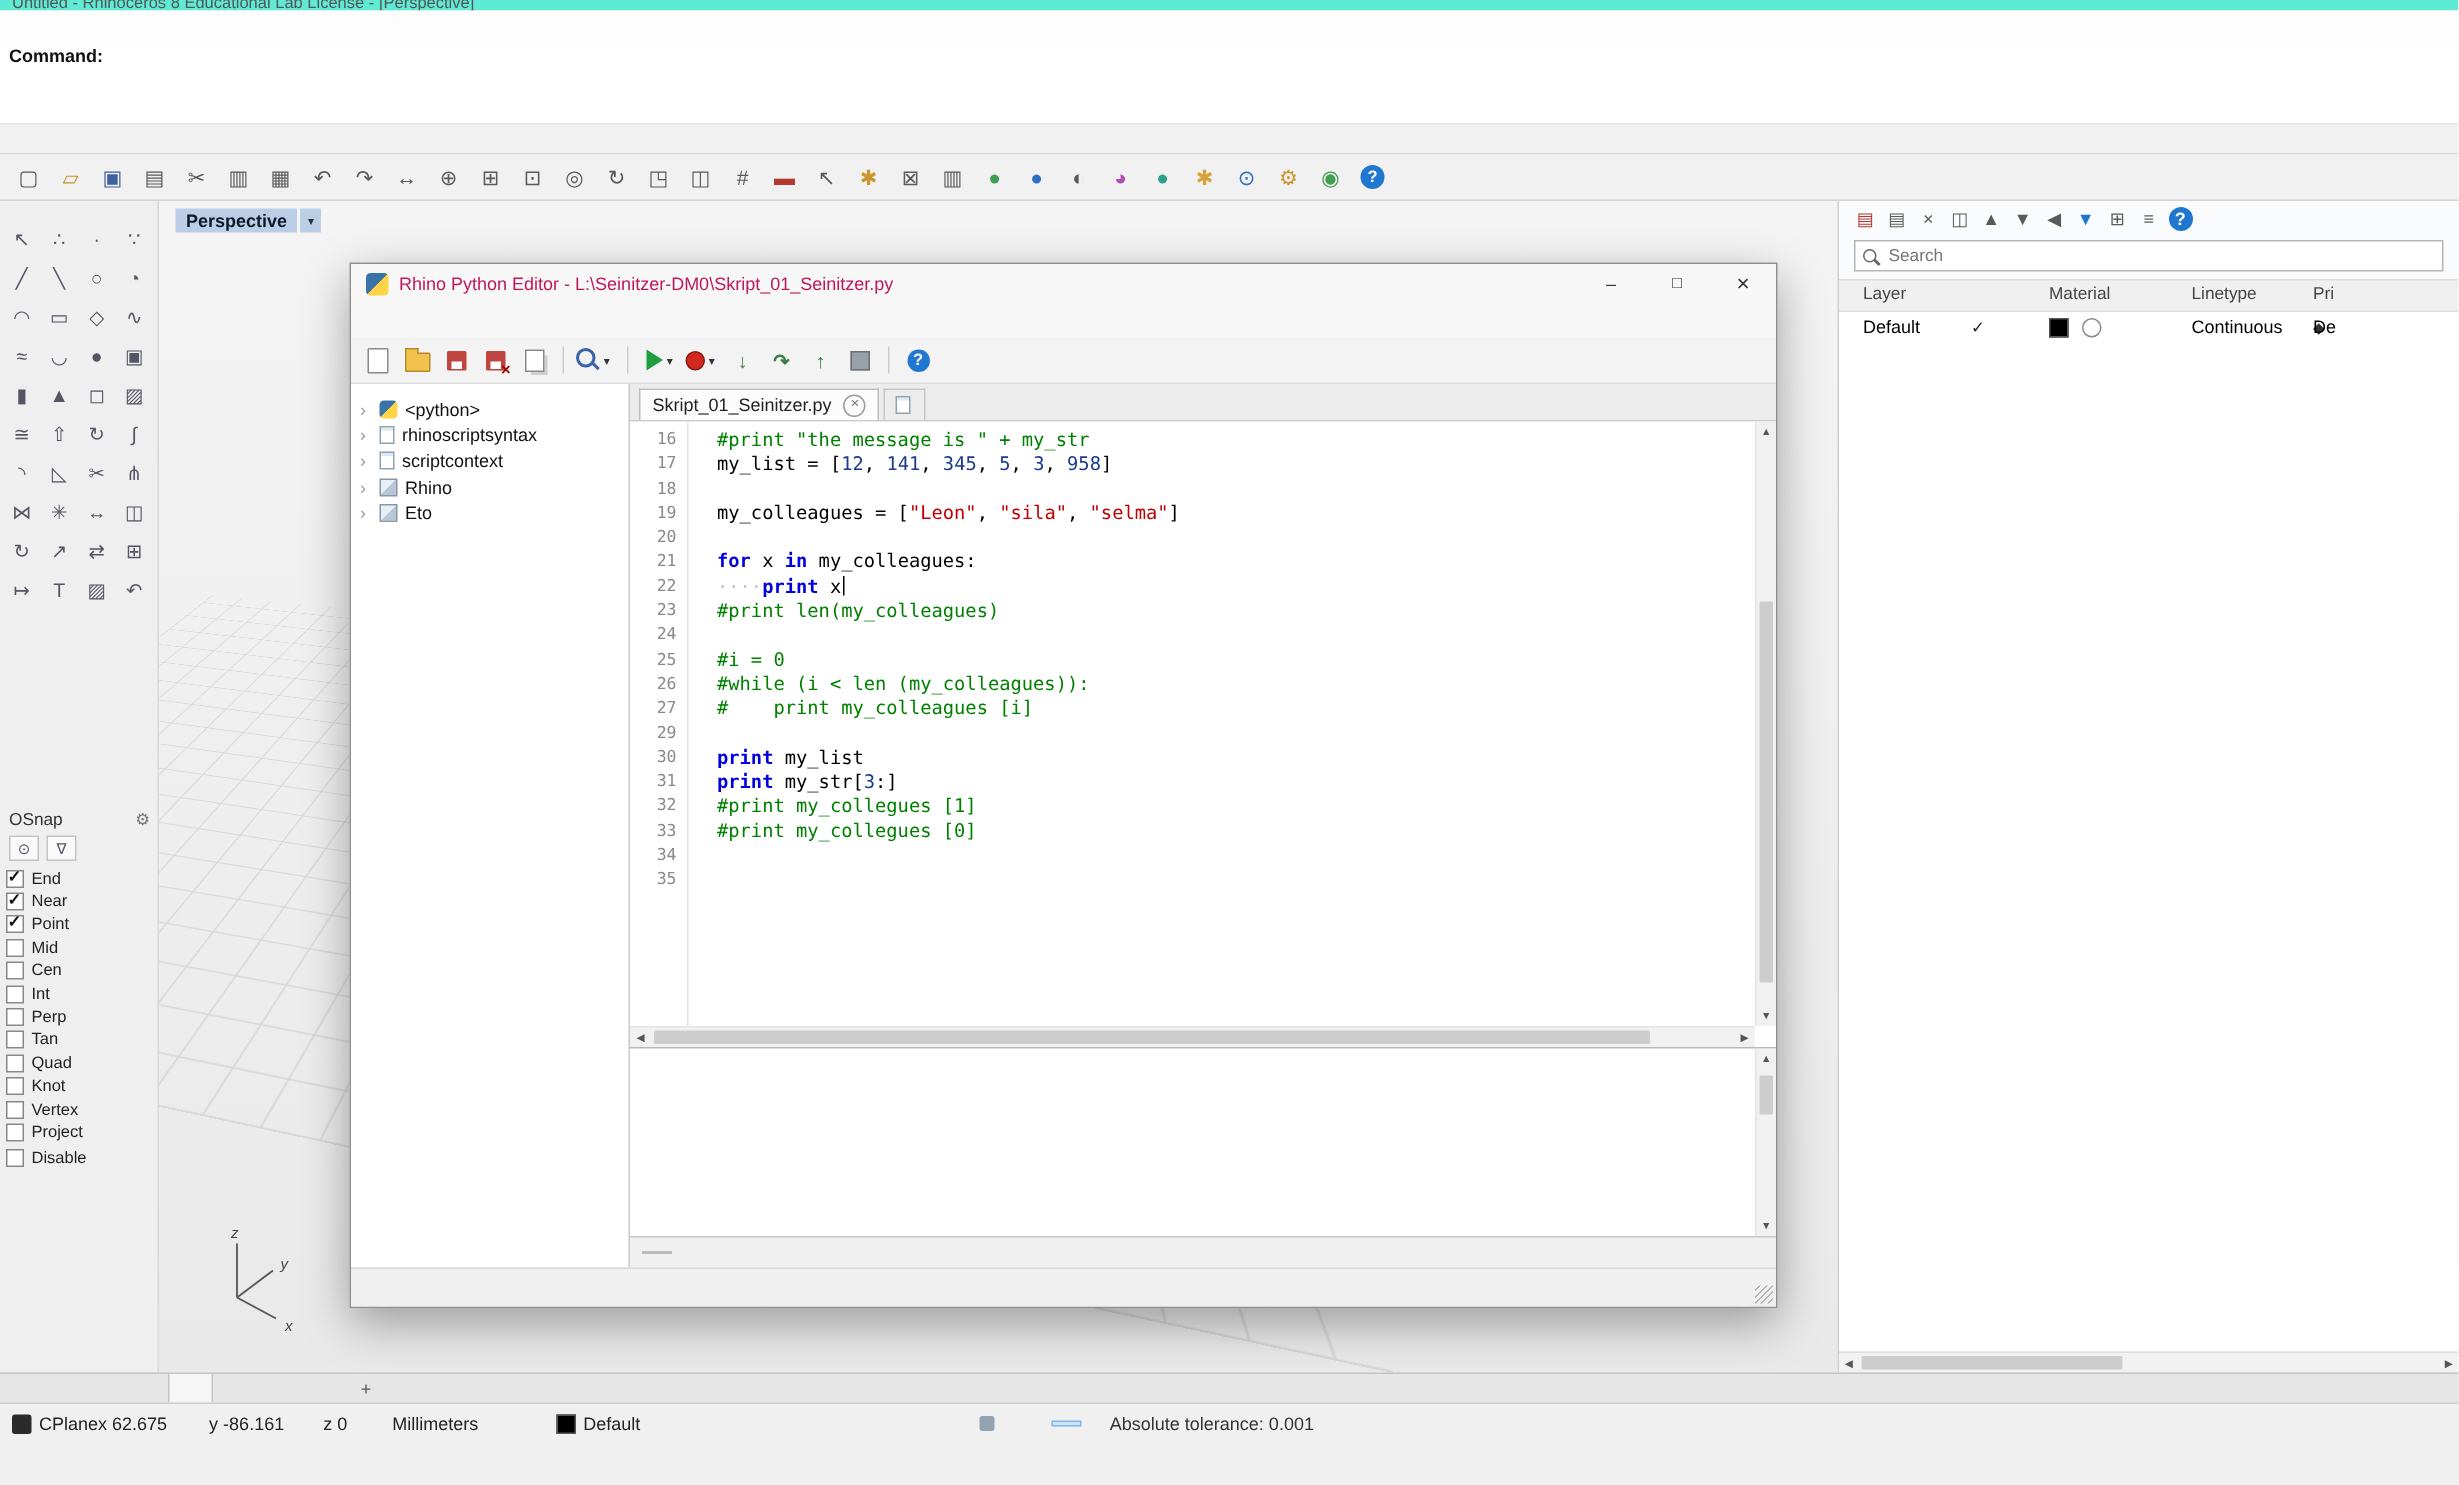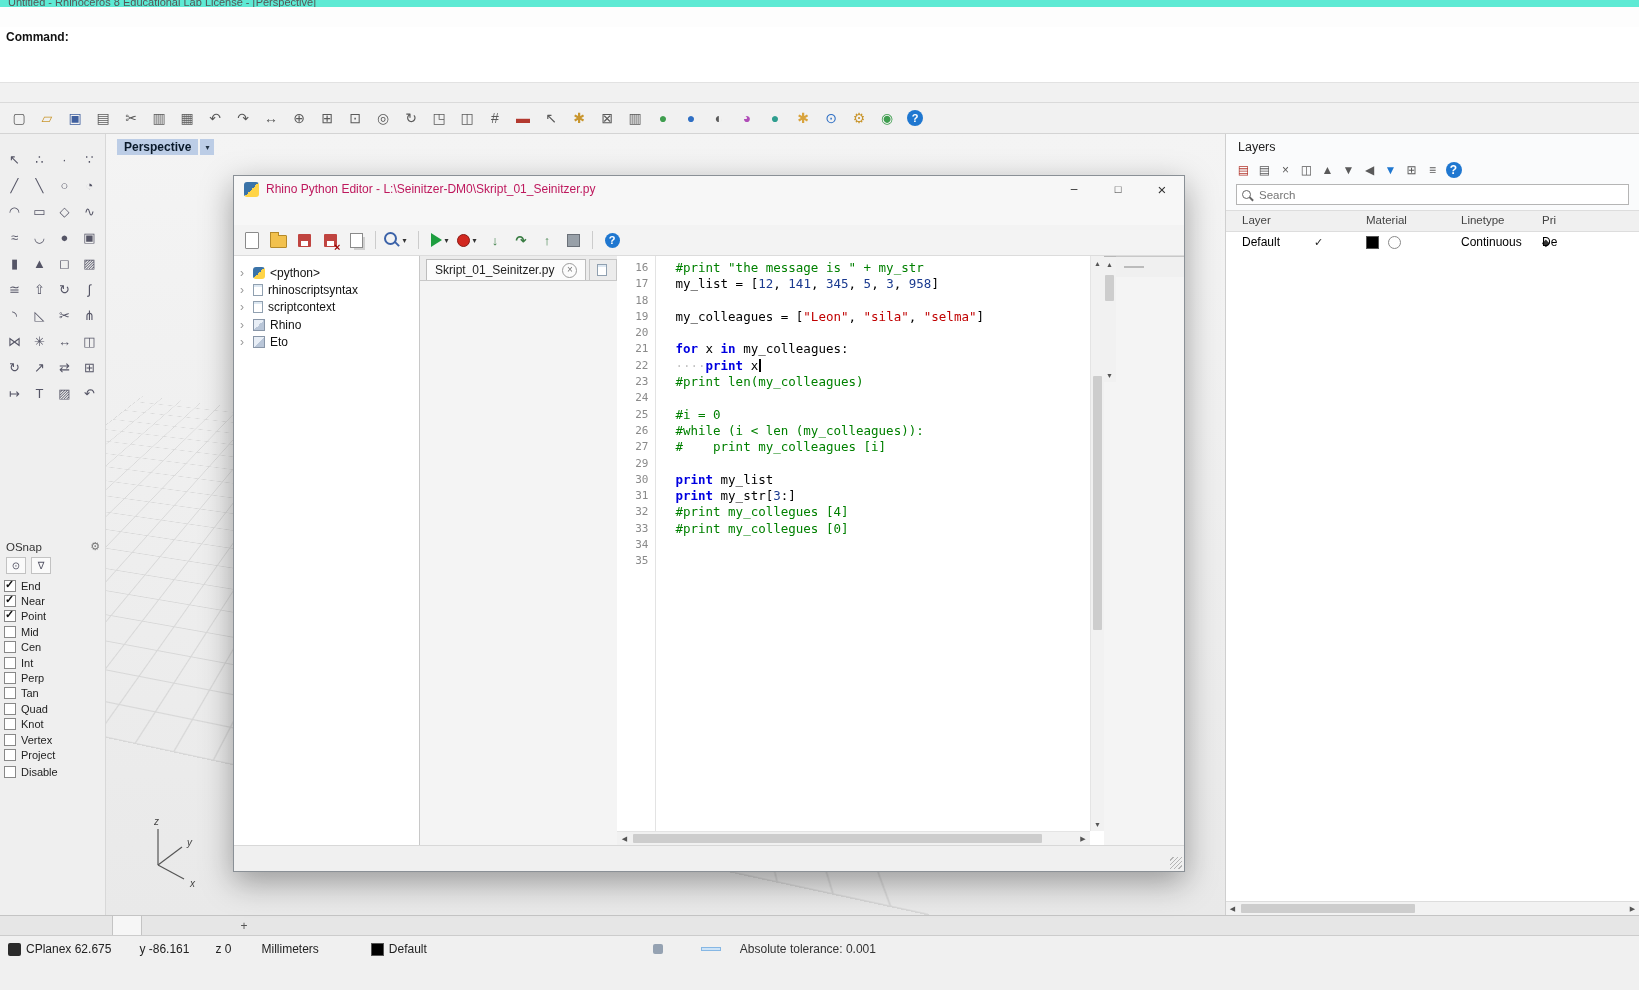--- a/index.html
+++ b/index.html
@@ -109,21 +109,21 @@
   .ic-help,.glyph.helpchip{width:15px;height:15px;border-radius:50%;background:var(--accent,#1f77d0);color:#fff;font-weight:bold;font-size:11px;display:flex;align-items:center;justify-content:center}
   .ic-help::before{content:"?"}
   .pt-body{flex:1;display:flex;min-height:0}
   .pt-tree{width:186px;flex:none;background:#fff;border-right:1px solid #c8c8c8;padding-top:8px;box-sizing:border-box}
   .tree-item{display:flex;align-items:center;height:17.4px;padding-left:6px;font-size:12px;color:#111}
   .chev{width:10px;flex:none}
   .chev::before{content:"›";color:#999}
   .mini{width:12px;height:12px;margin:0 5px 0 3px;flex:none;box-sizing:border-box}
   .mini-page{width:10px;height:12px;background:#fff;border:1px solid #90a0b0;box-shadow:inset 0 2px 0 #dde8f2}
   .mini-box{background:linear-gradient(135deg,#e8eef6 0 50%,#b9c6d8 50% 100%);border:1px solid #8896a8}
-  .pt-rcol{flex:1;display:flex;flex-direction:row;min-width:0}
+  .pt-rcol{flex:1;display:flex;flex-direction:column;min-width:0}
   .pt-tabs{height:24px;flex:none;background:#ececec;border-bottom:1px solid #c8c8c8;display:flex;align-items:flex-end;padding-left:6px;gap:3px}
   .etab{height:21px;display:flex;align-items:center;padding:0 8px;font-size:12px;background:#e0e0e0;border:1px solid #bdbdbd;border-bottom:none;color:#222;box-sizing:border-box}
   .etab.active{background:#fcfcfc}
   .tclose{width:13px;height:13px;border:1px solid #9a9a9a;border-radius:50%;margin-left:8px;display:flex;align-items:center;justify-content:center}
   .tclose::before{content:"×";font-size:10px;color:#777;line-height:1}
   .etab.ghost{width:28px;justify-content:center;background:#ececec;border-color:#c6c6c6}
   .pt-code{flex:1;position:relative;background:#fff;overflow:hidden}
   .pt-code::before{content:"";position:absolute;left:38px;top:0;bottom:14px;width:1px;background:#e3e3e3}
   #code-lines{position:absolute;top:4px;left:0;right:14px}
   .code-line{display:flex;height:16.3px;line-height:16.3px;font-family:"DejaVu Sans Mono",monospace;font-size:12.5px;white-space:pre}
@@ -540,21 +540,20 @@
         <line x1="18" y1="50" x2="18" y2="14"></line>
         <line x1="18" y1="50" x2="42" y2="32"></line>
         <line x1="18" y1="50" x2="44" y2="64"></line>
         <text x="14" y="10">z</text>
         <text x="47" y="31">y</text>
         <text x="50" y="72">x</text>
       </svg>
     </div>
 
     <div id="layers-panel">
-      <div class="lp-title">Layers</div>
       <div class="lp-icons">
 
       <button class="lbtn">
             <span class="glyph" style="color: rgb(179, 57, 47);">▤</span>
           </button>
           <button class="lbtn">
             <span class="glyph" style="color: rgb(90, 90, 90);">▤</span>
           </button>
           <button class="lbtn">
             <span class="glyph" style="color: rgb(90, 90, 90);">×</span>
@@ -727,21 +726,21 @@
               <div class="code-line"><span class="gut">21</span><span class="ct"><span class="tk-kw">for</span><span class="tk-pln"> x </span><span class="tk-kw">in</span><span class="tk-pln"> my_colleagues:</span></span></div>
               <div class="code-line"><span class="gut">22</span><span class="ct"><span class="tk-ws">····</span><span class="tk-kw">print</span><span class="tk-pln"> x</span><span class="caret"></span></span></div>
               <div class="code-line"><span class="gut">23</span><span class="ct"><span class="tk-com">#print len(my_colleagues)</span></span></div>
               <div class="code-line"><span class="gut">24</span><span class="ct"></span></div>
               <div class="code-line"><span class="gut">25</span><span class="ct"><span class="tk-com">#i = 0</span></span></div>
               <div class="code-line"><span class="gut">26</span><span class="ct"><span class="tk-com">#while (i &lt; len (my_colleagues)):</span></span></div>
               <div class="code-line"><span class="gut">27</span><span class="ct"><span class="tk-com">#    print my_colleagues [i]</span></span></div>
               <div class="code-line"><span class="gut">29</span><span class="ct"></span></div>
               <div class="code-line"><span class="gut">30</span><span class="ct"><span class="tk-kw">print</span><span class="tk-pln"> my_list</span></span></div>
               <div class="code-line"><span class="gut">31</span><span class="ct"><span class="tk-kw">print</span><span class="tk-pln"> my_str[</span><span class="tk-num">3</span><span class="tk-pln">:]</span></span></div>
-              <div class="code-line"><span class="gut">32</span><span class="ct"><span class="tk-com">#print my_collegues [4]</span></span></div>
+              <div class="code-line"><span class="gut">32</span><span class="ct"><span class="tk-com">#print my_collegues [1]</span></span></div>
               <div class="code-line"><span class="gut">33</span><span class="ct"><span class="tk-com">#print my_collegues [0]</span></span></div>
               <div class="code-line"><span class="gut">34</span><span class="ct"></span></div>
               <div class="code-line"><span class="gut">35</span><span class="ct"></span></div>
             </div>
           <div class="vscroll">
             <span class="sa up"></span>
             <span class="strack">
                 <span class="sthumb" style="top:106px;height:254px"></span>
               </span>
             <span class="sa down"></span>

